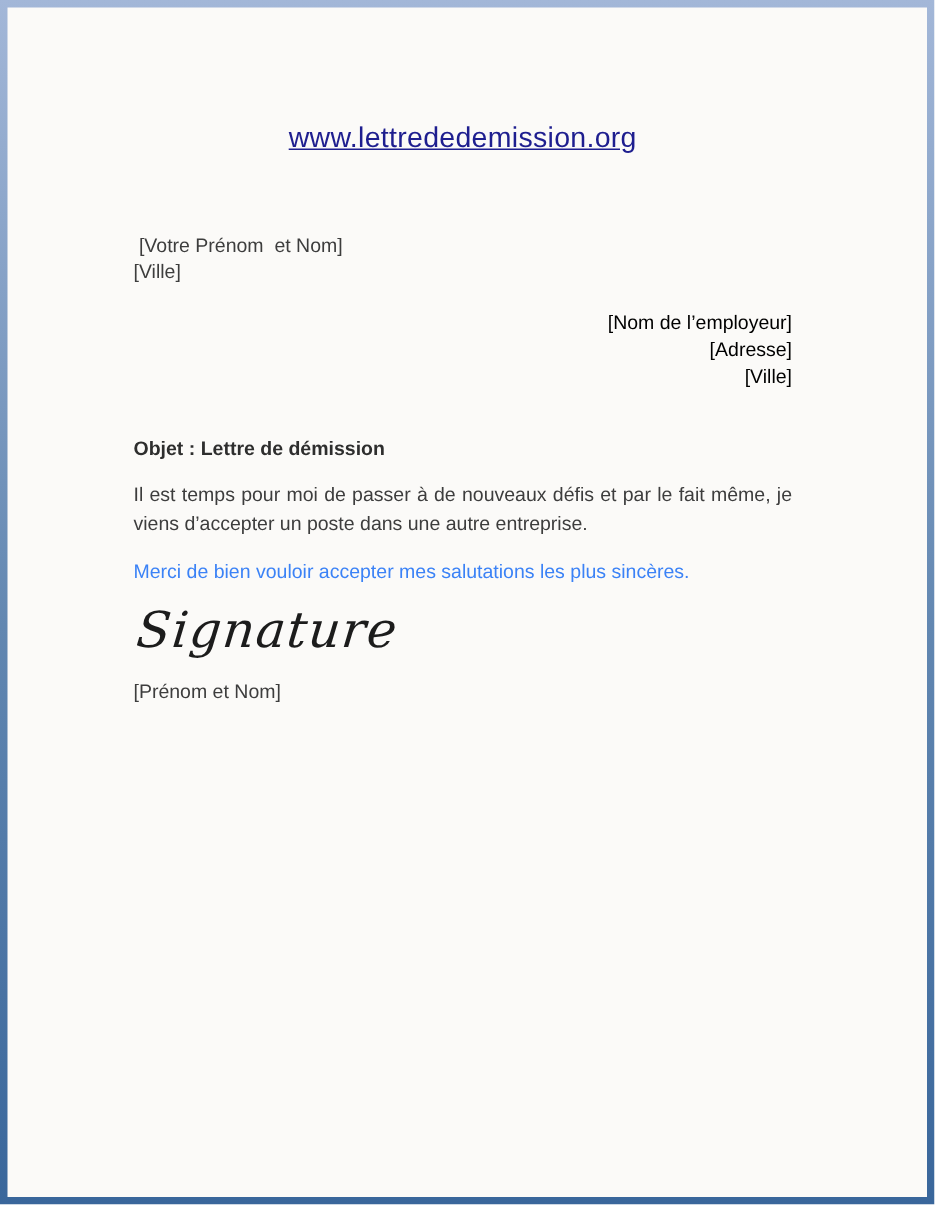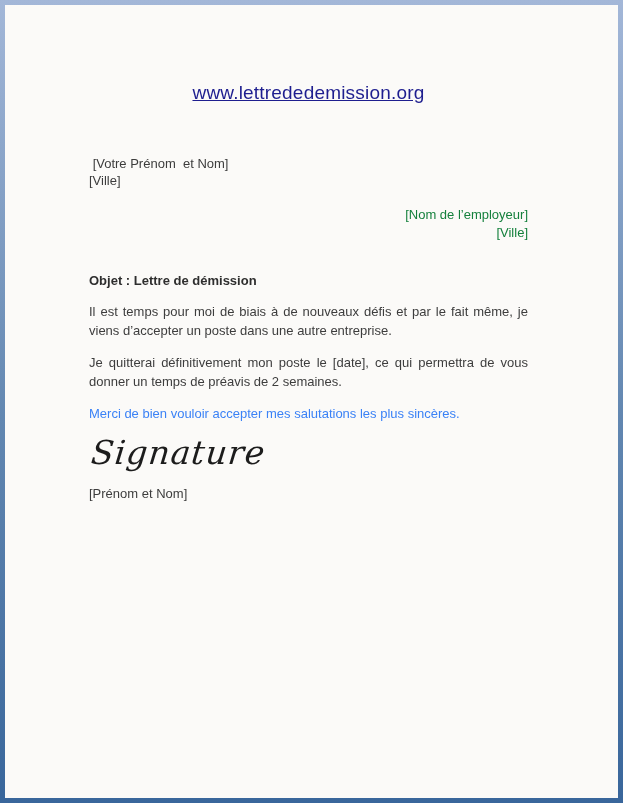--- a/index.html
+++ b/index.html
@@ -39,21 +39,21 @@
     margin-top: 48px;
     font-size: 13px;
     line-height: 17px;
     color: #3d3d3d;
   }
   .sender-block .line { white-space: pre-wrap; }
   .recipient-block {
     margin-top: 17px;
     font-size: 13px;
     line-height: 18px;
-    color: #15803d;
+    color: #000000;
     text-align: right;
   }
   .subject {
     margin-top: 30px;
     font-size: 13px;
     line-height: 18px;
     font-weight: bold;
     color: #2e2e2e;
     text-align: left;
   }
@@ -107,30 +107,30 @@
       <span class="site-link">www.lettrededemission.org</span>
     </div>
 
     <div class="sender-block">
       <div class="line"> [Votre Prénom  et Nom]</div>
       <div class="line">[Ville]</div>
     </div>
 
     <div class="recipient-block">
       <div class="line">[Nom de l’employeur]</div>
+      <div class="line">[Adresse]</div>
       <div class="line">[Ville]</div>
     </div>
 
     <div class="subject">Objet : Lettre de démission</div>
 
 
 
-    <p class="para para-2">Il est temps pour moi de biais à de nouveaux défis et par le fait même, je viens d’accepter un poste dans une autre entreprise.</p>
+    <p class="para para-2">Il est temps pour moi de passer à de nouveaux défis et par le fait même, je viens d’accepter un poste dans une autre entreprise.</p>
 
-    <p class="para para-3">Je quitterai définitivement mon poste le [date], ce qui permettra de vous donner un temps de préavis de 2 semaines.</p>
 
     <div class="closing">Merci de bien vouloir accepter mes salutations les plus sincères.</div>
 
     <div class="signature">Signature</div>
 
     <div class="signer-name">[Prénom et Nom]</div>
 
   </div>
 </div>
 

